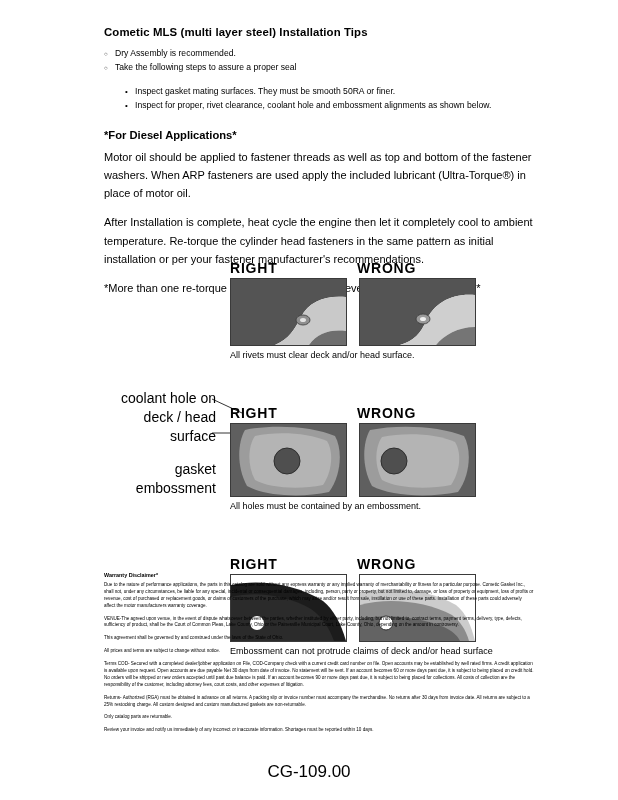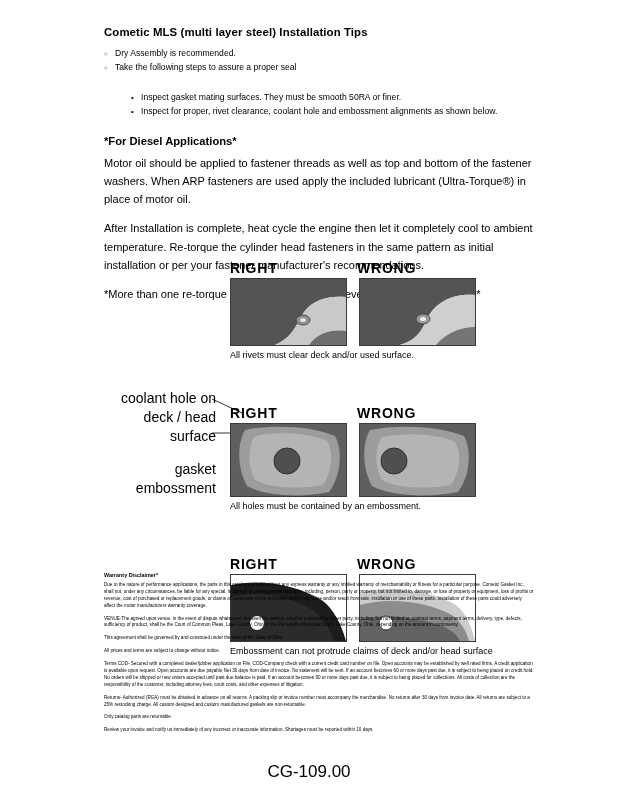--- a/index.html
+++ b/index.html
@@ -48,21 +48,21 @@
   ul.bullets > li::before {
     content: "\25CB";
     position: absolute;
     left: 0;
     top: 0;
     font-size: 6px;
     line-height: 2.4;
   }
   ul.subbullets {
     list-style: none;
-    margin: 16px;
+    margin: 10px;
     padding: 0 0 0 11px;
   }
   ul.subbullets > li {
     font-size: 8.6px;
     line-height: 1.62;
     padding-left: 10px;
     position: relative;
   }
   ul.subbullets > li::before {
     content: "\2022";
@@ -220,21 +220,21 @@
             <svg width="115" height="66" viewBox="0 0 115 66">
               <rect x="0" y="0" width="115" height="66" fill="#ffffff"></rect>
               <path d="M0,0 H115 V16 C92,14 74,24 66,42 C61,54 54,62 40,66 H0 Z" fill="#545454"></path>
               <path d="M66,42 C74,24 92,14 115,16 V48 C98,48 84,56 76,66 H40 C54,62 61,54 66,42 Z" fill="#cfcfcf"></path>
               <path d="M115,48 C98,48 84,56 76,66 H115 Z" fill="#757575"></path>
               <ellipse cx="63" cy="40" rx="7" ry="5" fill="#9a9a9a" stroke="#3a3a3a" stroke-width="0.8"></ellipse>
               <ellipse cx="63" cy="40" rx="3" ry="2" fill="#efefef"></ellipse>
             </svg>
           </div>
         </div>
-        <p class="fig-caption">All rivets must clear deck and/or used surface.</p>
+        <p class="fig-caption">All rivets must clear deck and/or head surface.</p>
       </div>
     </div>
 
     <div class="fig-row" style="margin-top:12px;">
       <div class="callouts" style="top:16px;">
         <div style="width:112px;">coolant hole on deck / head surface</div>
         <div style="width:112px;margin-top:14px;">gasket embossment</div>
       </div>
       <svg style="position:absolute;left:108px;top:18px;" width="70" height="56" viewBox="0 0 70 56">
         <path d="M0,8 L30,22" stroke="#000" stroke-width="0.8" fill="none"></path>

